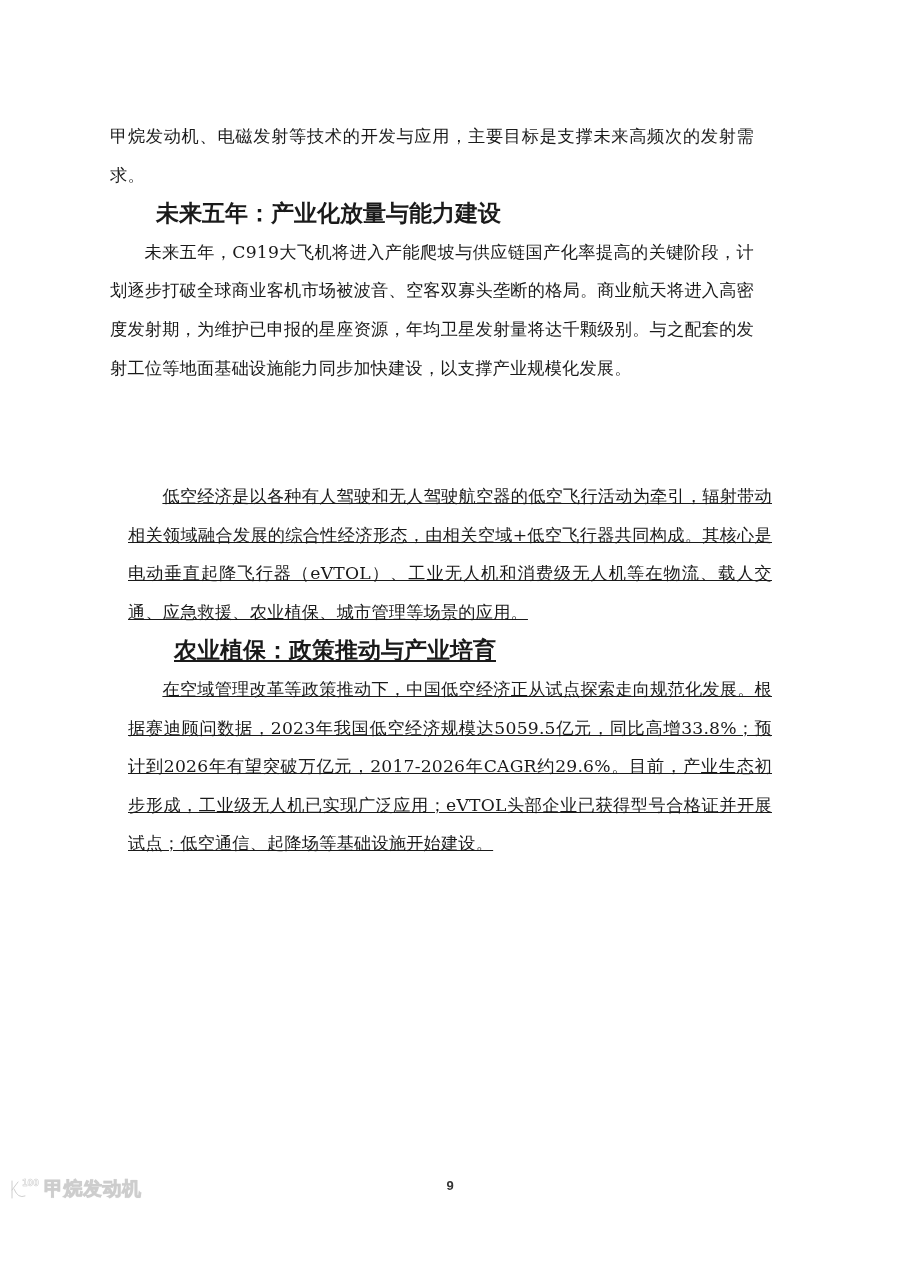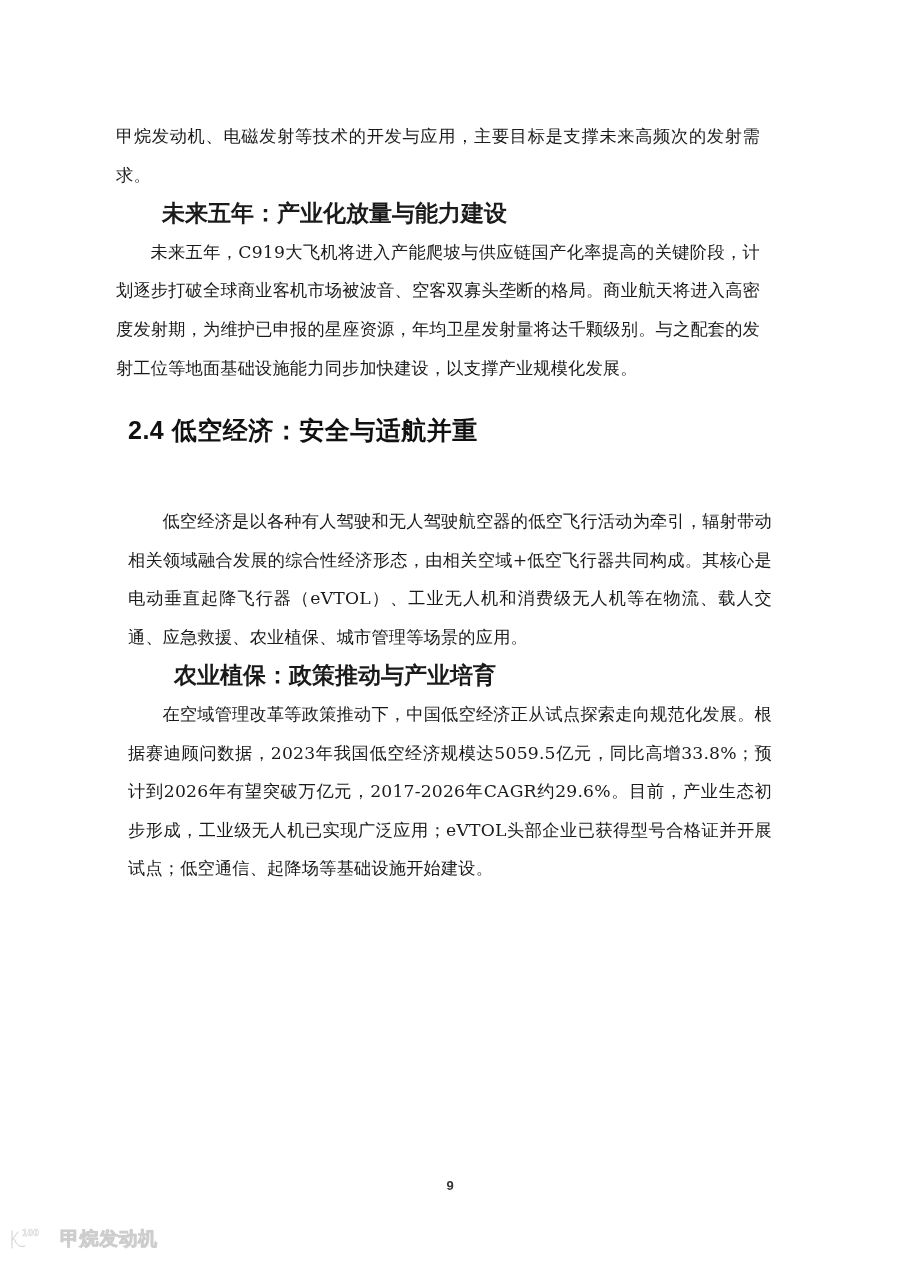--- a/index.html
+++ b/index.html
@@ -44,40 +44,40 @@
       position: absolute;
       left: 128px;
       top: 410px;
       font-family: "Liberation Sans", "DejaVu Sans", sans-serif;
       font-weight: bold;
       font-size: 25px;
       line-height: 40px;
       color: #111111;
       letter-spacing: 0.5px;
     }
-    .block1 { position: absolute; left: 116px; top: 117px; width: 644px; }
-    .block2 { position: absolute; left: 128px; top: 502px; width: 644px; }
+    .block1 { position: absolute; left: 110px; top: 117px; width: 644px; }
+    .block2 { position: absolute; left: 128px; top: 477px; width: 644px; text-decoration: underline; }
     .page-number {
       position: absolute;
       left: 0;
       width: 900px;
       top: 1178px;
       text-align: center;
       font-family: "Liberation Sans", "DejaVu Sans", sans-serif;
       font-size: 13px;
       font-weight: bold;
       color: #333333;
     }
     .watermark {
       position: absolute;
       left: 8px;
-      top: 1226px;
+      top: 1176px;
       display: flex;
       align-items: center;
-      gap: 18px;
+      gap: 2px;
       opacity: 0.9;
     }
     .watermark-logo {
       width: 34px;
       height: 24px;
     }
     .watermark-text {
       font-family: "DejaVu Sans", "Liberation Sans", sans-serif;
       font-size: 19px;
       font-weight: bold;
@@ -91,21 +91,20 @@
 <body>
 
 <div class="page">
 
   <div class="block1">
     <p class="body">甲烷发动机、电磁发射等技术的开发与应用，主要目标是支撑未来高频次的发射需求。</p>
     <p class="subhead">未来五年：产业化放量与能力建设</p>
     <p class="body indent">未来五年，C919大飞机将进入产能爬坡与供应链国产化率提高的关键阶段，计划逐步打破全球商业客机市场被波音、空客双寡头垄断的格局。商业航天将进入高密度发射期，为维护已申报的星座资源，年均卫星发射量将达千颗级别。与之配套的发射工位等地面基础设施能力同步加快建设，以支撑产业规模化发展。</p>
   </div>
 
-  <h2 class="section">2.4 低空经济：安全与适航并重</h2>
 
   <div class="block2">
     <p class="body indent">低空经济是以各种有人驾驶和无人驾驶航空器的低空飞行活动为牵引，辐射带动相关领域融合发展的综合性经济形态，由相关空域+低空飞行器共同构成。其核心是电动垂直起降飞行器（eVTOL）、工业无人机和消费级无人机等在物流、载人交通、应急救援、农业植保、城市管理等场景的应用。</p>
     <p class="subhead">农业植保：政策推动与产业培育</p>
     <p class="body indent">在空域管理改革等政策推动下，中国低空经济正从试点探索走向规范化发展。根据赛迪顾问数据，2023年我国低空经济规模达5059.5亿元，同比高增33.8%；预计到2026年有望突破万亿元，2017-2026年CAGR约29.6%。目前，产业生态初步形成，工业级无人机已实现广泛应用；eVTOL头部企业已获得型号合格证并开展试点；低空通信、起降场等基础设施开始建设。</p>
   </div>
 
   <div class="page-number">9</div>
 
   <div class="watermark">

